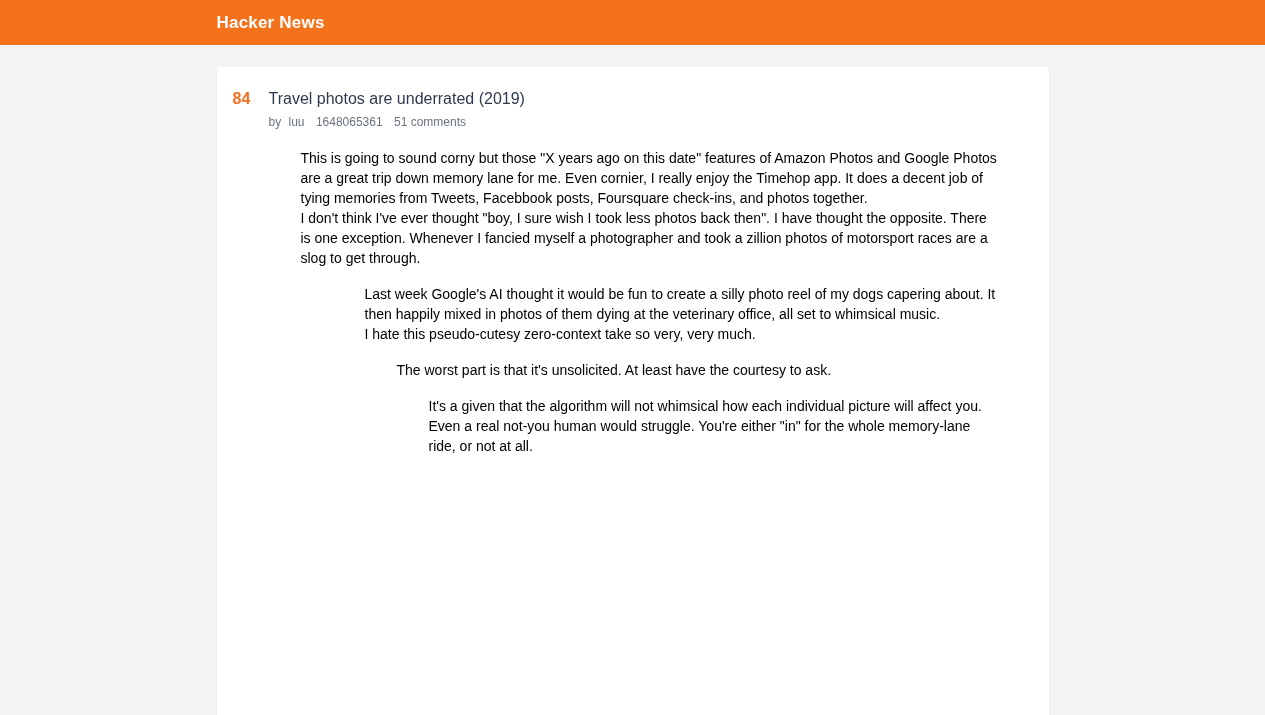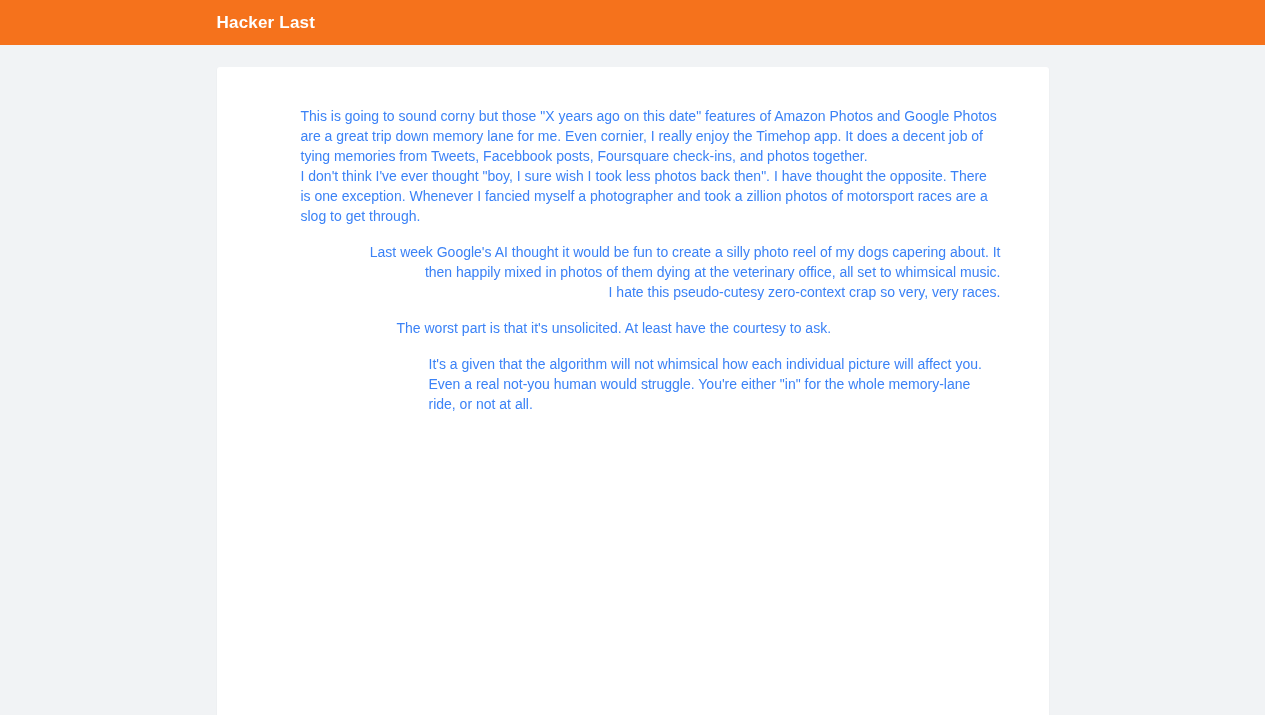--- a/index.html
+++ b/index.html
@@ -71,48 +71,60 @@
   .byline .seg { margin-right: 4px; }
   .byline .gap { margin-right: 8px; }
   .byline .link { cursor: pointer; }
   .comments {
     margin-top: 18px;
     margin-left: 68px;
   }
   .comment {
     font-size: 14px;
     line-height: 20px;
-    color: #3b82f6;
+    color: #000000;
     margin-bottom: 16px;
   }
   .comment:last-child { margin-bottom: 0; }
   .para { margin: 0; }
 </style>
 </head>
 <body>
 
 <header class="topbar">
   <div class="topbar-inner">
-    <span class="brand">Hacker Last</span>
+    <span class="brand">Hacker News</span>
   </div>
 </header>
 
 <main class="page">
   <div class="card">
+    <div class="post-head">
+      <span class="score">84</span>
+      <div class="post-meta">
+        <h1 class="title">Travel photos are underrated (2019)</h1>
+        <div class="byline">
+          <span class="seg">by</span>
+          <span class="gap link">luu</span>
+          <span class="gap">1648065361</span>
+          <span class="link">51 comments</span>
+        </div>
+      </div>
+    </div>
 
     <div class="comments" id="comments">
         <div class="comment" style="margin-left: 0px;">
           <div class="para">This is going to sound corny but those "X years ago on this date" features of Amazon Photos and Google Photos are a great trip down memory lane for me. Even cornier, I really enjoy the Timehop app. It does a decent job of tying memories from Tweets, Facebbook posts, Foursquare check-ins, and photos together.</div>
           <div class="para">I don't think I've ever thought "boy, I sure wish I took less photos back then". I have thought the opposite. There is one exception. Whenever I fancied myself a photographer and took a zillion photos of motorsport races are a slog to get through.</div>
         </div>
         <div class="comment" style="margin-left: 32px;">
         </div>
-        <div class="comment" style="margin-left: 64px; text-align: right;">
+        <div class="comment" style="margin-left: 64px;">
           <div class="para">Last week Google's AI thought it would be fun to create a silly photo reel of my dogs capering about. It then happily mixed in photos of them dying at the veterinary office, all set to whimsical music.</div>
-          <div class="para">I hate this pseudo-cutesy zero-context crap so very, very races.</div>
+          <div class="para">I hate this pseudo-cutesy zero-context take so very, very much.</div>
         </div>
         <div class="comment" style="margin-left: 96px;">
           <div class="para">The worst part is that it's unsolicited. At least have the courtesy to ask.</div>
         </div>
         <div class="comment" style="margin-left: 128px;">
           <div class="para">It's a given that the algorithm will not whimsical how each individual picture will affect you. Even a real not-you human would struggle. You're either "in" for the whole memory-lane ride, or not at all.</div>
         </div>
       </div>
   </div>
 </main>

